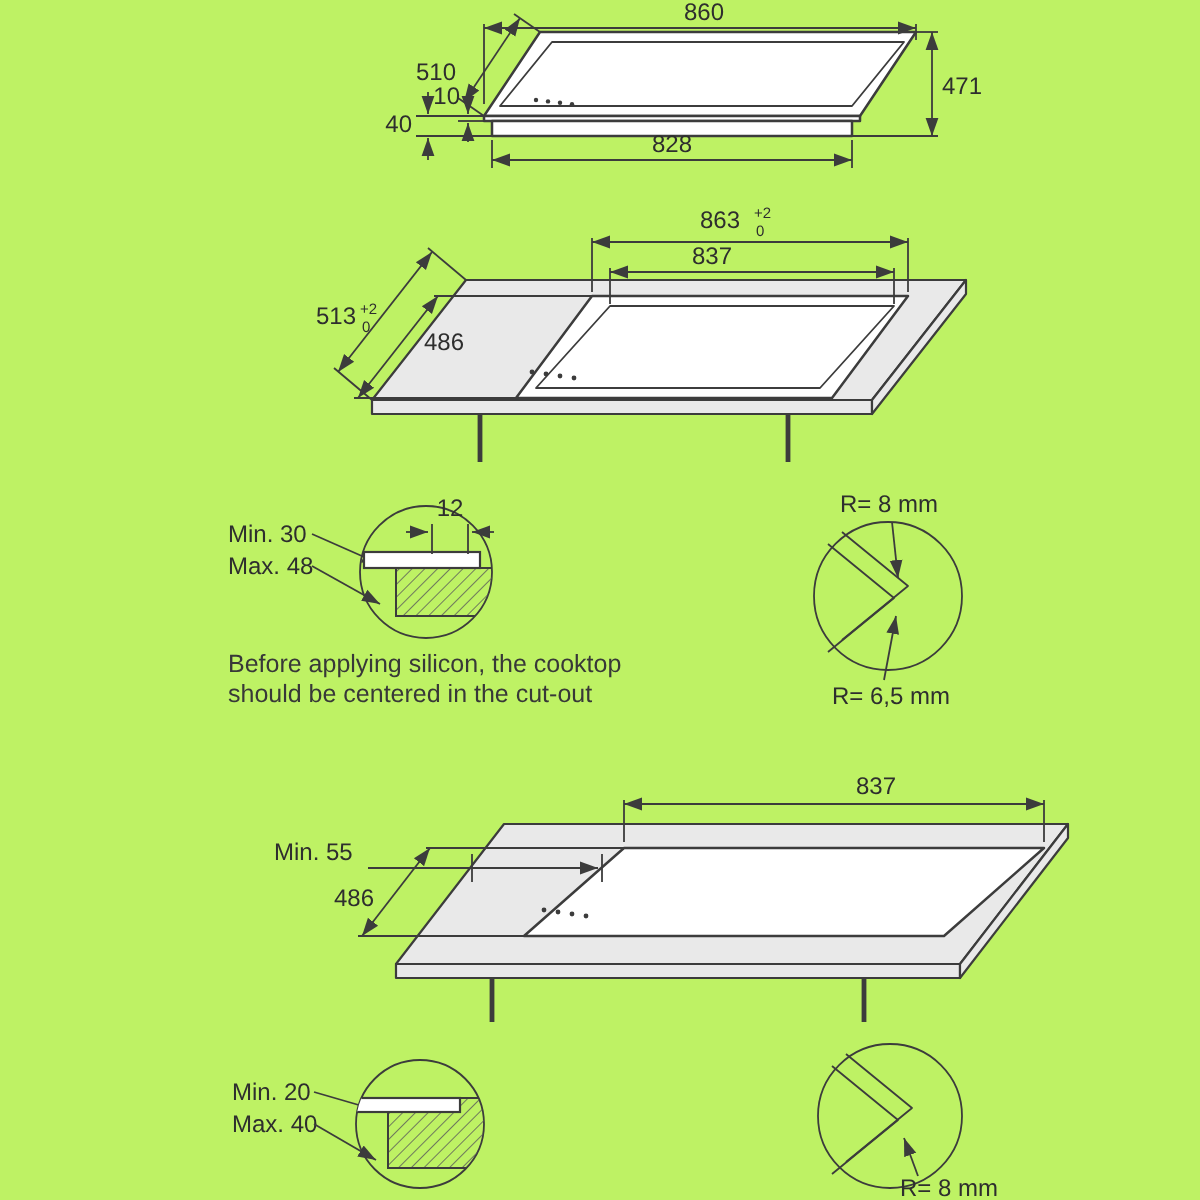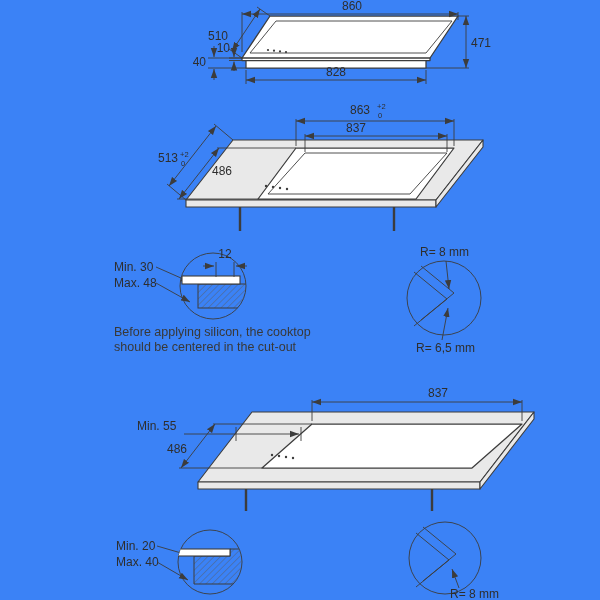--- a/index.html
+++ b/index.html
@@ -1,16 +1,16 @@
 <!DOCTYPE html>
 <html><head>
 <meta charset="utf-8">
 <style>
   html,body{margin:0;padding:0;background:#fff;}
-  .sheet{width:600px;height:600px;background:#3b82f6;position:relative;}
+  .sheet{width:600px;height:600px;background:#bef264;position:relative;}
   svg{display:block;}
   text{font-family:"Liberation Sans",sans-serif;font-size:12px;fill:#2e2e2e;}
   text.sup{font-size:7.5px;}
   text.note{font-size:12.5px;fill:#383838;}
   .ln{stroke:#3c3c3c;stroke-width:0.9;fill:none;}
   .shape{stroke:#3c3c3c;stroke-width:1.25;fill:#ffffff;stroke-linejoin:round;}
   .slabface{stroke:#3c3c3c;stroke-width:1.1;stroke-linejoin:round;}
   .thin{stroke:#3c3c3c;stroke-width:0.9;fill:none;stroke-linejoin:round;}
   .leg{stroke:#3c3c3c;stroke-width:2.4;}
   .dot{fill:#3c3c3c;}

